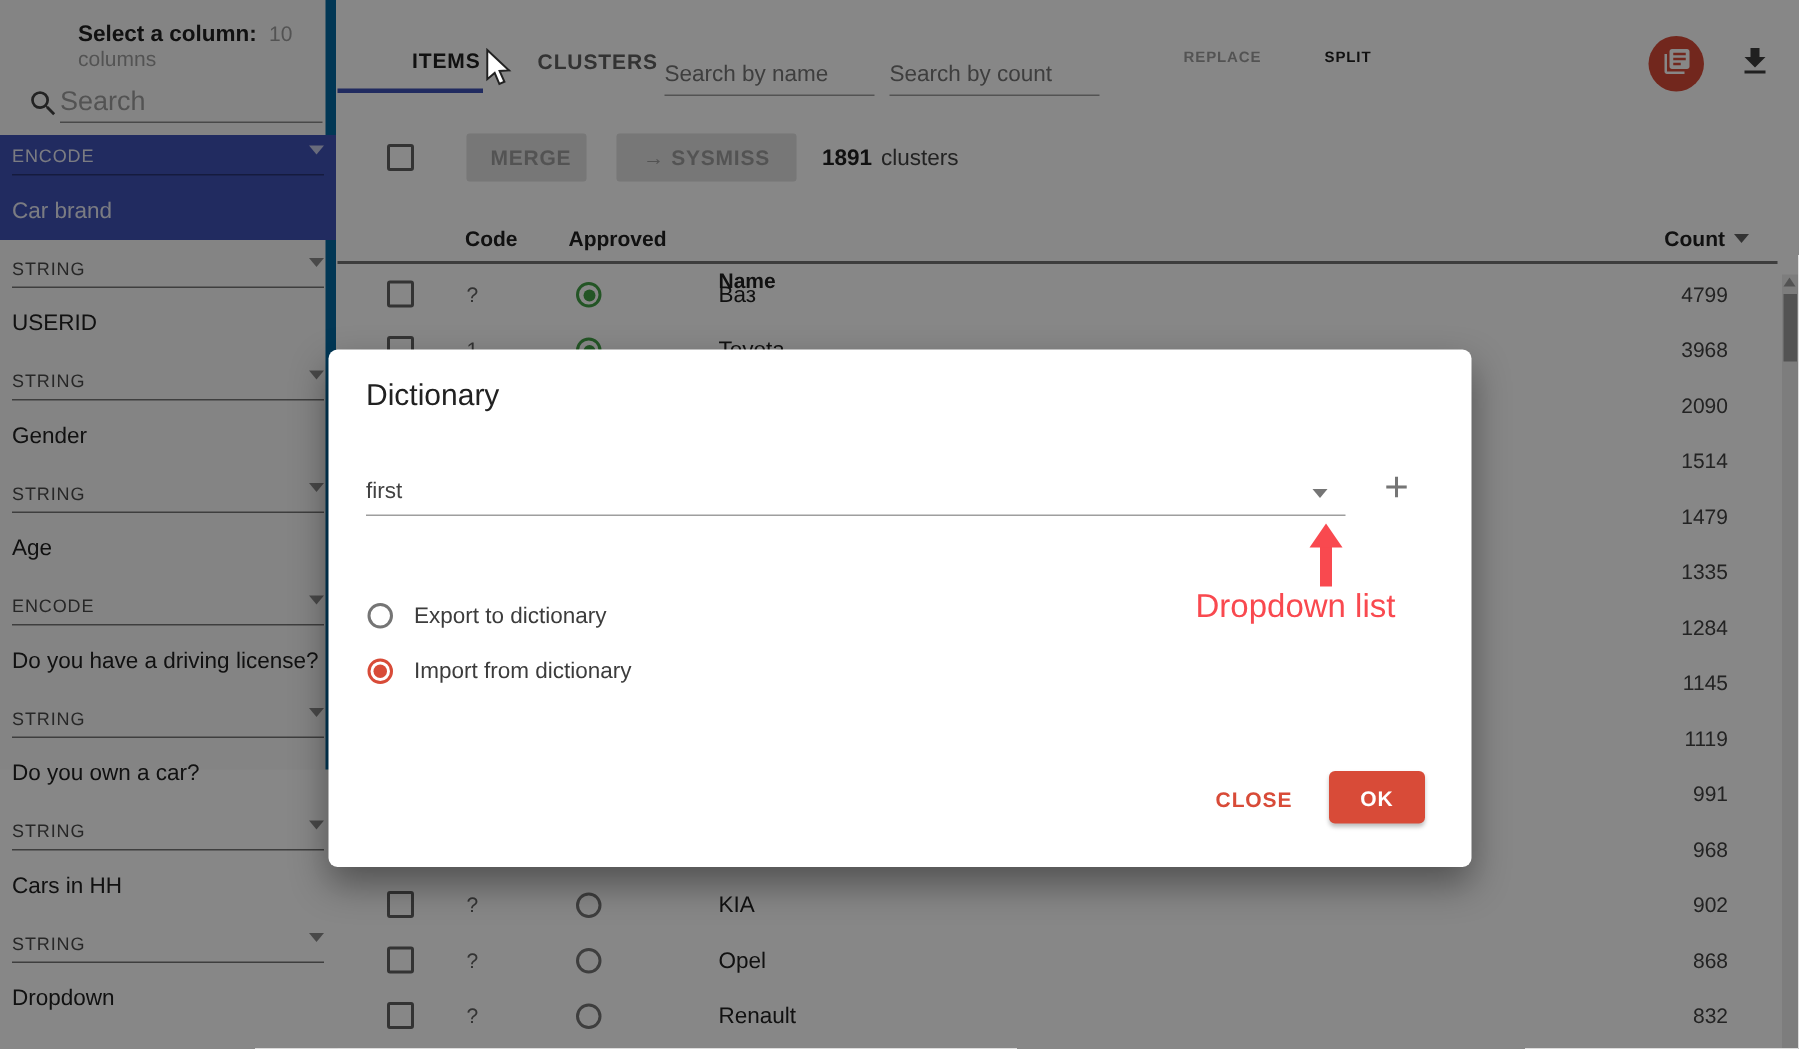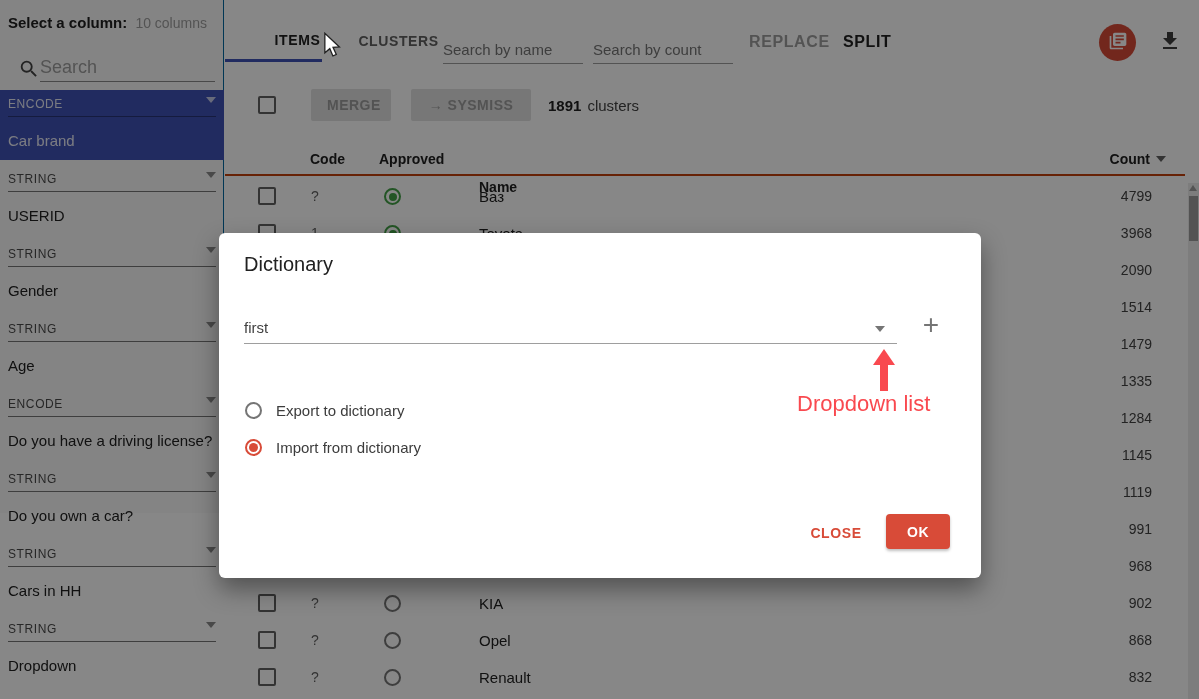--- a/index.html
+++ b/index.html
@@ -2,21 +2,21 @@
 <html><head>
 <meta charset="utf-8">
 <style>
   * { margin:0; padding:0; box-sizing:border-box; }
   html,body { width:1199px; height:699px; overflow:hidden;
     font-family:"Liberation Sans","DejaVu Sans",sans-serif; background:#fff; }
   #stage { position:relative; width:1199px; height:699px; background:#fff; overflow:hidden; }
 
   
   #sidebar { position:absolute; left:0; top:0; width:224px; height:513px;
-    background:#fafafa; border-right:1px solid #0369a1; }
+    background:#fafafa; border-right:7px solid #0369a1;padding-left:44px; }
   .sb-header { padding:14px 8px 0 8px; font-size:15px; }
   .sb-title { font-weight:bold; color:#212121; }
   .sb-sub { color:#9e9e9e; font-size:14px; margin-left:4px; }
   .sb-search { position:absolute; left:0; top:50px; width:224px; height:40px; }
   .search-icon { position:absolute; left:18px; top:8px; }
   .sb-search-input { position:absolute; left:40px; top:4px; width:175px; height:28px;
     border:none; border-bottom:1px solid #8a8a8a; background:transparent;
     font-size:18px; color:#757575; outline:none; }
   .sb-search-input::placeholder { color:#9e9e9e; }
   #sidebar-items { position:absolute; left:0; top:90px; width:224px; }
@@ -41,22 +41,22 @@
   .tab.active { color:#212121; border-bottom:3px solid #3F51B5; }
   .tab.inactive { color:#616161; }
   #tab-items { left:0; width:97px; }
   #tab-clusters { left:97px; width:105px; }
   .underline-input { position:absolute; top:36px; height:28px; border:none;
     border-bottom:1px solid #9e9e9e; background:transparent; font-size:15px;
     color:#424242; outline:none; }
   .underline-input::placeholder { color:#757575; }
   #search-name { left:218px; width:140px; }
   #search-count { left:368px; width:140px; }
-  .txt-action { position:absolute; top:33px; font-size:16px; font-weight:bold;
-    letter-spacing:.6px; background:none; border:none; cursor:pointer; }
+  .txt-action { position:absolute; top:33px; font-size:10px; font-weight:bold;
+    letter-spacing:.6px; background:none; border:none; cursor:pointer;margin-left:40px; }
   #replace-btn { left:524px; color:#9e9e9e; cursor:default; }
   #split-btn { left:618px; color:#212121; }
   #library-btn { position:absolute; left:874px; top:24px; width:37px; height:37px;
     border-radius:50%; background:#D84B38; border:none; cursor:pointer;
     display:flex; align-items:center; justify-content:center; }
   #download-btn { position:absolute; left:930px; top:27px; width:30px; height:30px;
     background:none; border:none; cursor:pointer; }
 
   #toolbar { position:absolute; left:0; top:85px; width:974px; height:46px; }
   .checkbox { width:18px; height:18px; border:2px solid #616161; border-radius:2px;
@@ -64,21 +64,21 @@
   #select-all { position:absolute; left:33px; top:11px; }
   .gray-btn { position:absolute; top:4px; height:32px; background:#e0e0e0; border:none;
     border-radius:2px; color:#9e9e9e; font-size:14px; font-weight:bold; letter-spacing:.5px;
     padding:0 16px; cursor:default; }
   #merge-btn { left:86px; width:80px; }
   #sysmiss-btn { left:186px; width:120px; }
   #cluster-count-wrap { position:absolute; left:323px; top:12px; font-size:15px; color:#424242; }
   #cluster-count-num { font-weight:bold; color:#212121; margin-right:6px; }
 
   #table-header { position:absolute; left:0; top:143px; width:960px; height:33px;
-    border-bottom:2px solid #c2410c; font-size:14px; font-weight:bold; color:#212121; }
+    border-bottom:2px solid #737373; font-size:14px; font-weight:bold; color:#212121; }
   #table-header .hc { position:absolute; top:8px; }
   #hc-code { left:85px; } #hc-approved { left:154px; } #hc-name { left:254px;margin-top:28px; }
   #hc-count { right:19px; display:flex; align-items:center; gap:6px; cursor:pointer; }
   #hc-count .caret { border-top-color:#616161; }
 
   #rows { position:absolute; left:0; top:178px; width:960px; }
   .t-row { position:relative; height:37px; }
   .t-row .checkbox { position:absolute; left:33px; top:9px; }
   .t-row .code { position:absolute; left:86px; top:10px; font-size:14px; color:#616161; }
   .radio { position:absolute; left:159px; top:10px; width:17px; height:17px; border-radius:50%;

